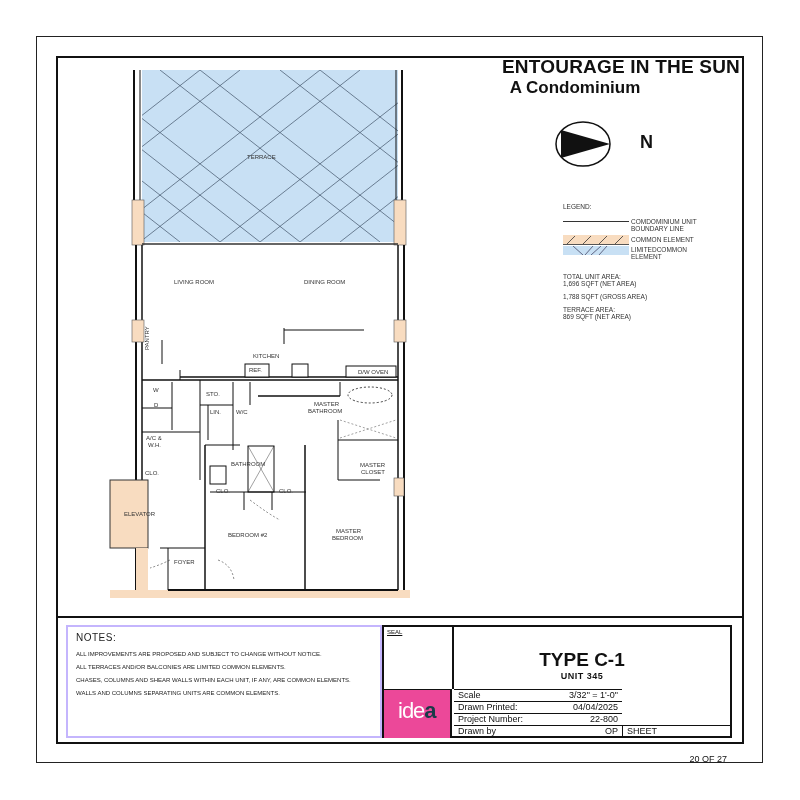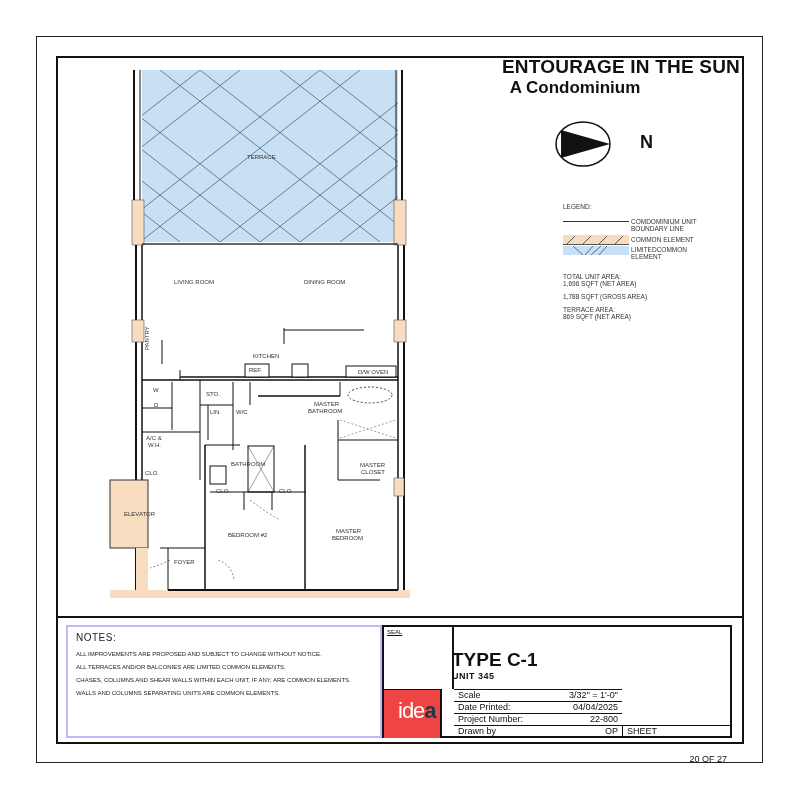--- a/index.html
+++ b/index.html
@@ -11,24 +11,24 @@
   .title1{left:440px;top:56px;width:300px;text-align:right;font-weight:bold;font-size:19px;letter-spacing:0.2px;}
   .title2{left:440px;top:78px;width:270px;text-align:center;font-weight:bold;font-size:17px;}
   .compass{left:554px;top:120px;}
   .legend{left:563px;top:203px;font-size:6.5px;color:#333;line-height:8px;}
   .legend .lbl{position:absolute;left:68px;white-space:nowrap;}
   .notes{left:66px;top:625px;width:316px;height:113px;border:2px solid #c4b5fd;box-sizing:border-box;padding:5px 8px;font-size:6px;color:#222;}
   .notes h4{margin:0 0 8px 0;font-weight:normal;font-size:10px;letter-spacing:0.5px;}
   .notes p{margin:0 0 6px 0;line-height:7px;max-width:280px;}
   .tb{left:382px;top:625px;width:350px;height:113px;border:2px solid #111;box-sizing:border-box;}
   .seal{position:absolute;left:0;top:0;width:70px;height:62px;border-right:2px solid #111;font-size:6px;text-decoration:underline;padding:2px 3px;box-sizing:border-box;}
-  .logo{position:absolute;left:0;top:62px;width:58px;height:49px;border-right:2px solid #111;border-top:1px solid #111;box-sizing:border-box;background:#ef4444;}
+  .logo{position:absolute;left:0;top:62px;width:68px;height:49px;border-right:2px solid #111;border-top:1px solid #111;box-sizing:border-box;background:#ec4899;}
   .logo .w{position:absolute;left:14px;top:8px;font-size:22px;color:#fff;letter-spacing:-1px;}
   .logo .a{color:#1a3a48;font-weight:bold;}
-  .typebox{position:absolute;left:68px;top:0;width:276px;height:62px;}
+  .typebox{position:absolute;left:60px;top:0;width:276px;height:62px;text-align:center;}
   .typebox .t{position:absolute;left:0;right:0;top:22px;font-weight:bold;font-size:19px;}
   .typebox .u{position:absolute;left:0;right:0;top:44px;font-weight:bold;font-size:9px;letter-spacing:0.5px;}
   .rows{position:absolute;left:70px;top:62px;width:168px;}
   .row{height:12px;border-top:1px solid #111;font-size:9px;position:relative;box-sizing:border-box;}
   .row .k{position:absolute;left:4px;top:0px;}
   .row .v{position:absolute;right:4px;top:0px;}
   .exh{position:absolute;left:238px;top:62px;width:108px;height:36px;border-left:1px solid #111;border-top:1px solid #111;box-sizing:border-box;font-size:12px;text-align:center;line-height:36px;}
   .sheet{position:absolute;left:238px;top:98px;width:108px;height:13px;border-left:1px solid #111;border-top:1px solid #111;box-sizing:border-box;font-size:9px;}
   .sheet .k{position:absolute;left:4px;top:0;}
   .sheet .v{position:absolute;right:3px;top:0;margin-top:28px;}
@@ -213,21 +213,21 @@
   <div class="typebox">
     <div class="t">TYPE C-1</div>
     <div class="u">UNIT 345</div>
   </div>
   <div class="rows">
     <div class="row">
         <span class="k">Scale</span>
         <span class="v">3/32" = 1'-0"</span>
       </div>
     <div class="row">
-        <span class="k">Date Printed:</span>
+        <span class="k">Drawn Printed:</span>
         <span class="v">04/04/2025</span>
       </div>
     <div class="row">
         <span class="k">Project Number:</span>
         <span class="v">22-800</span>
       </div>
     <div class="row">
         <span class="k">Drawn by</span>
         <span class="v">OP</span>
       </div>

